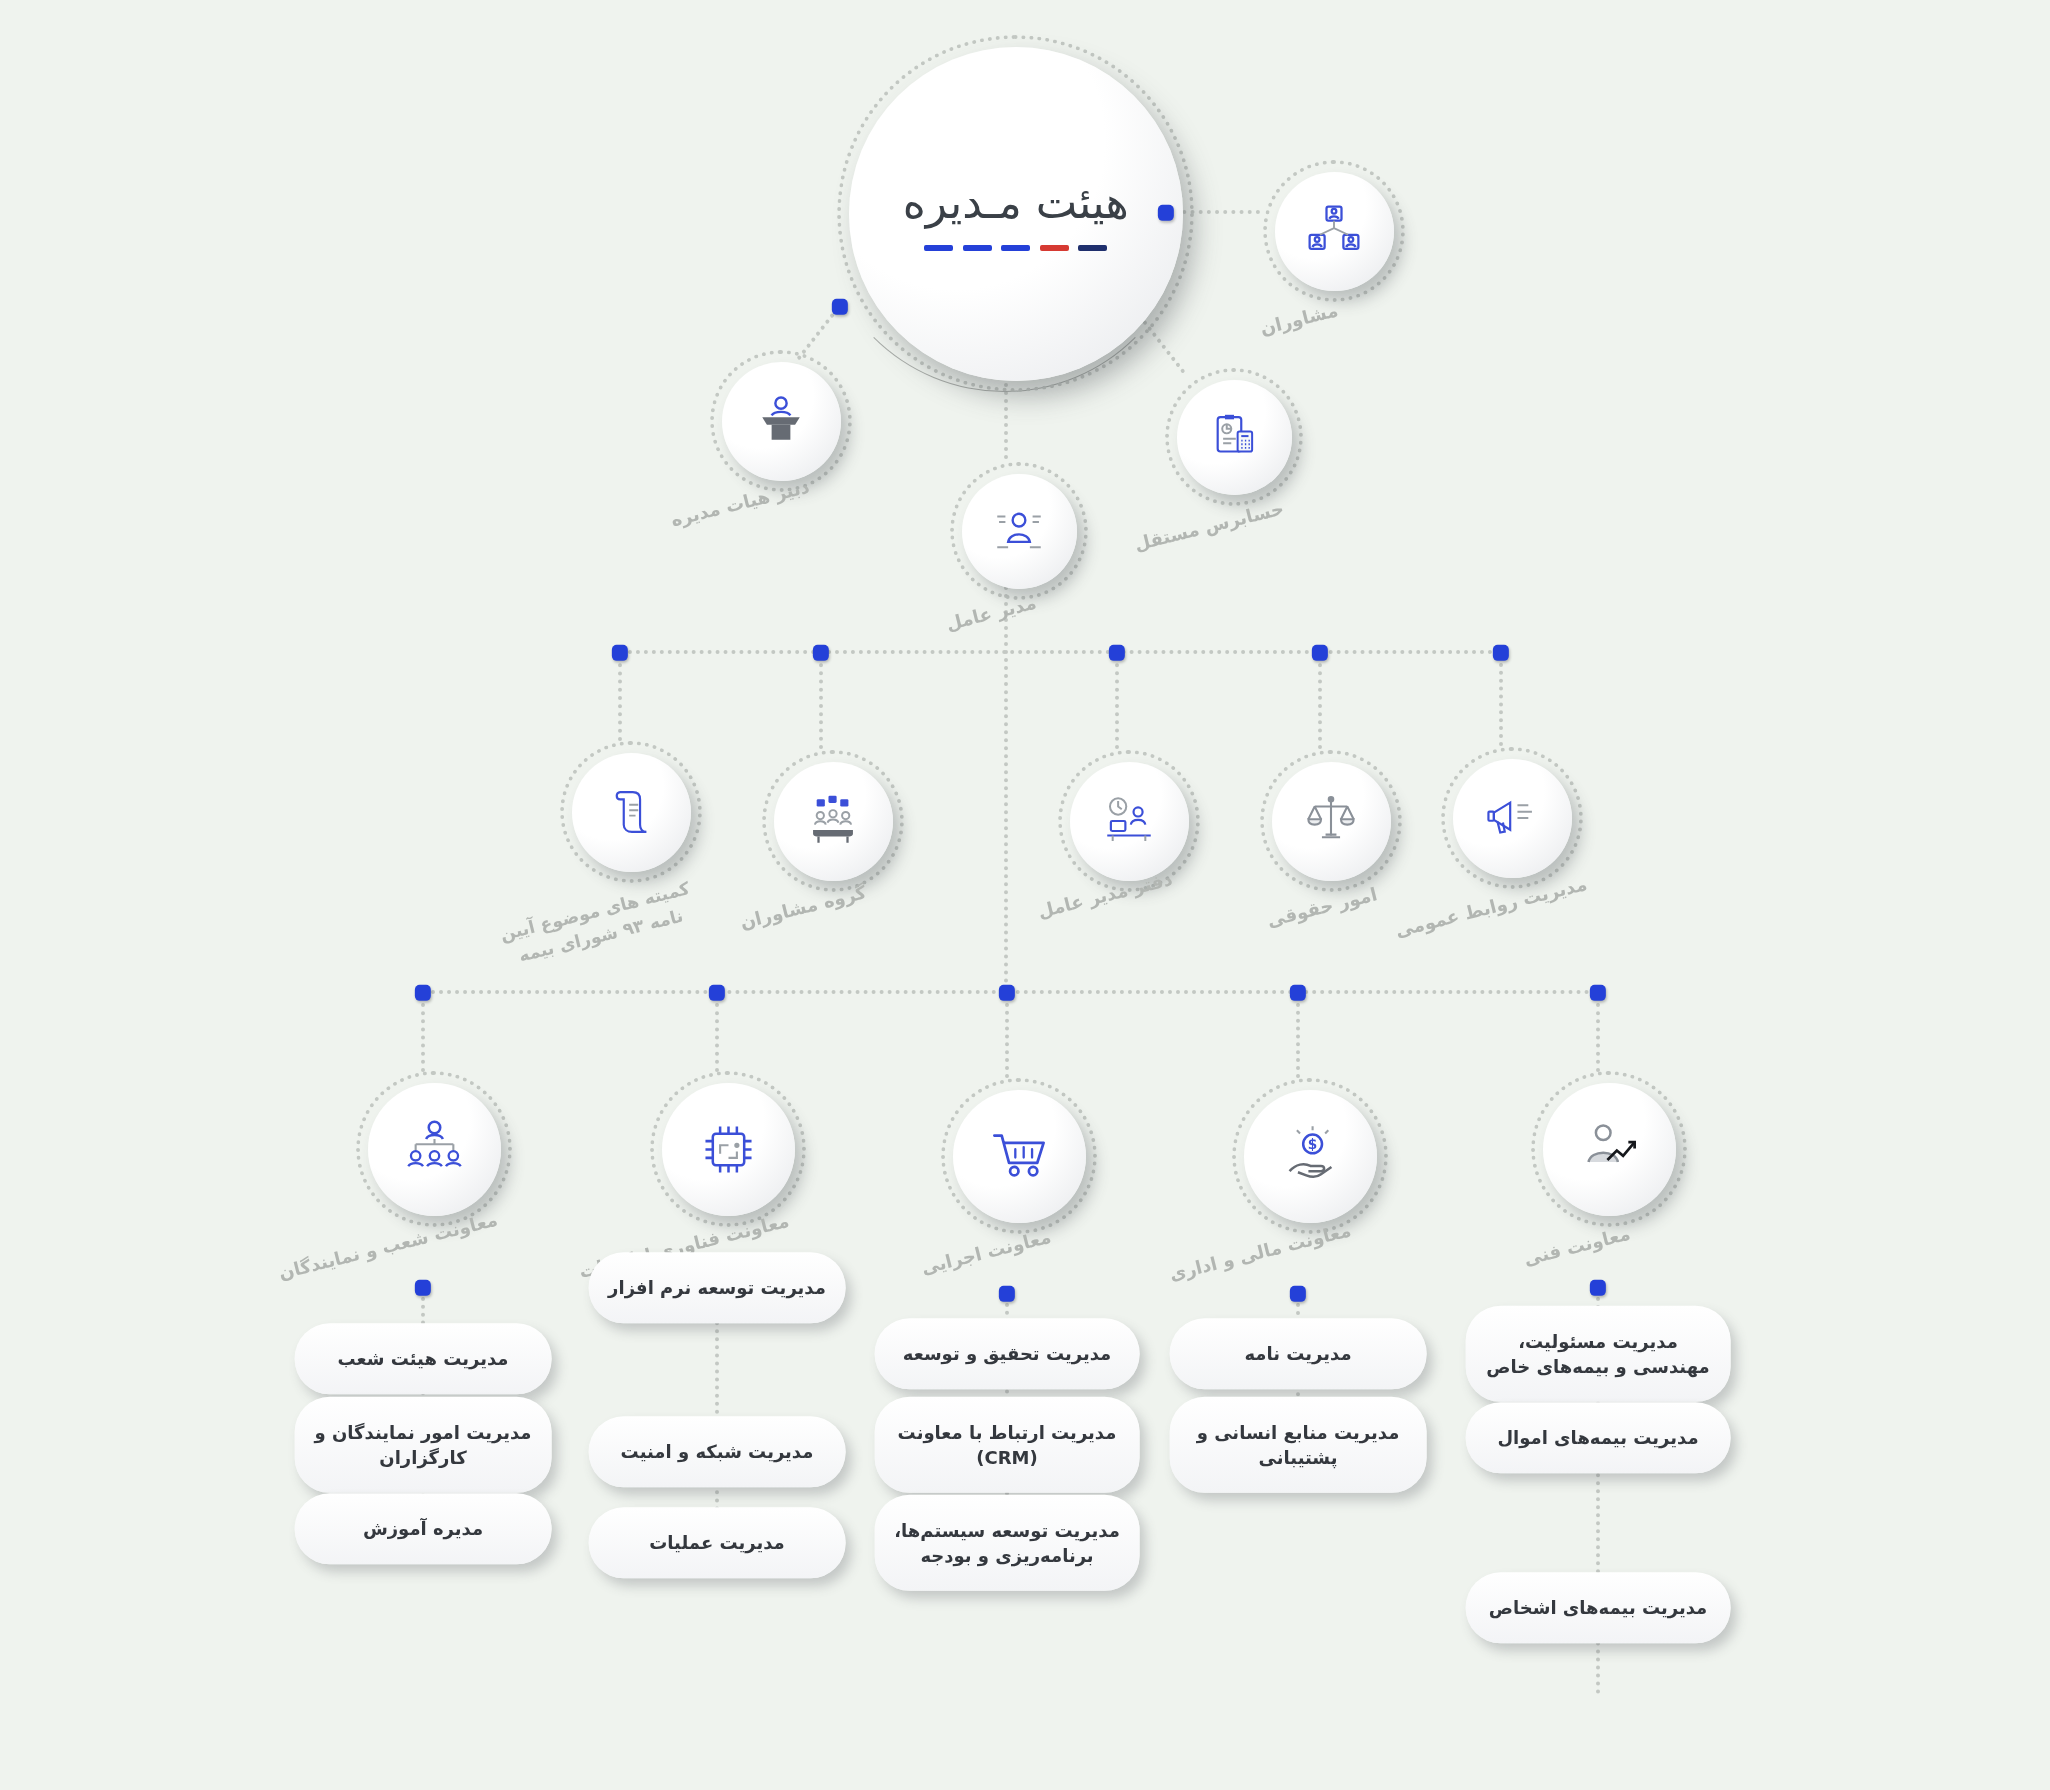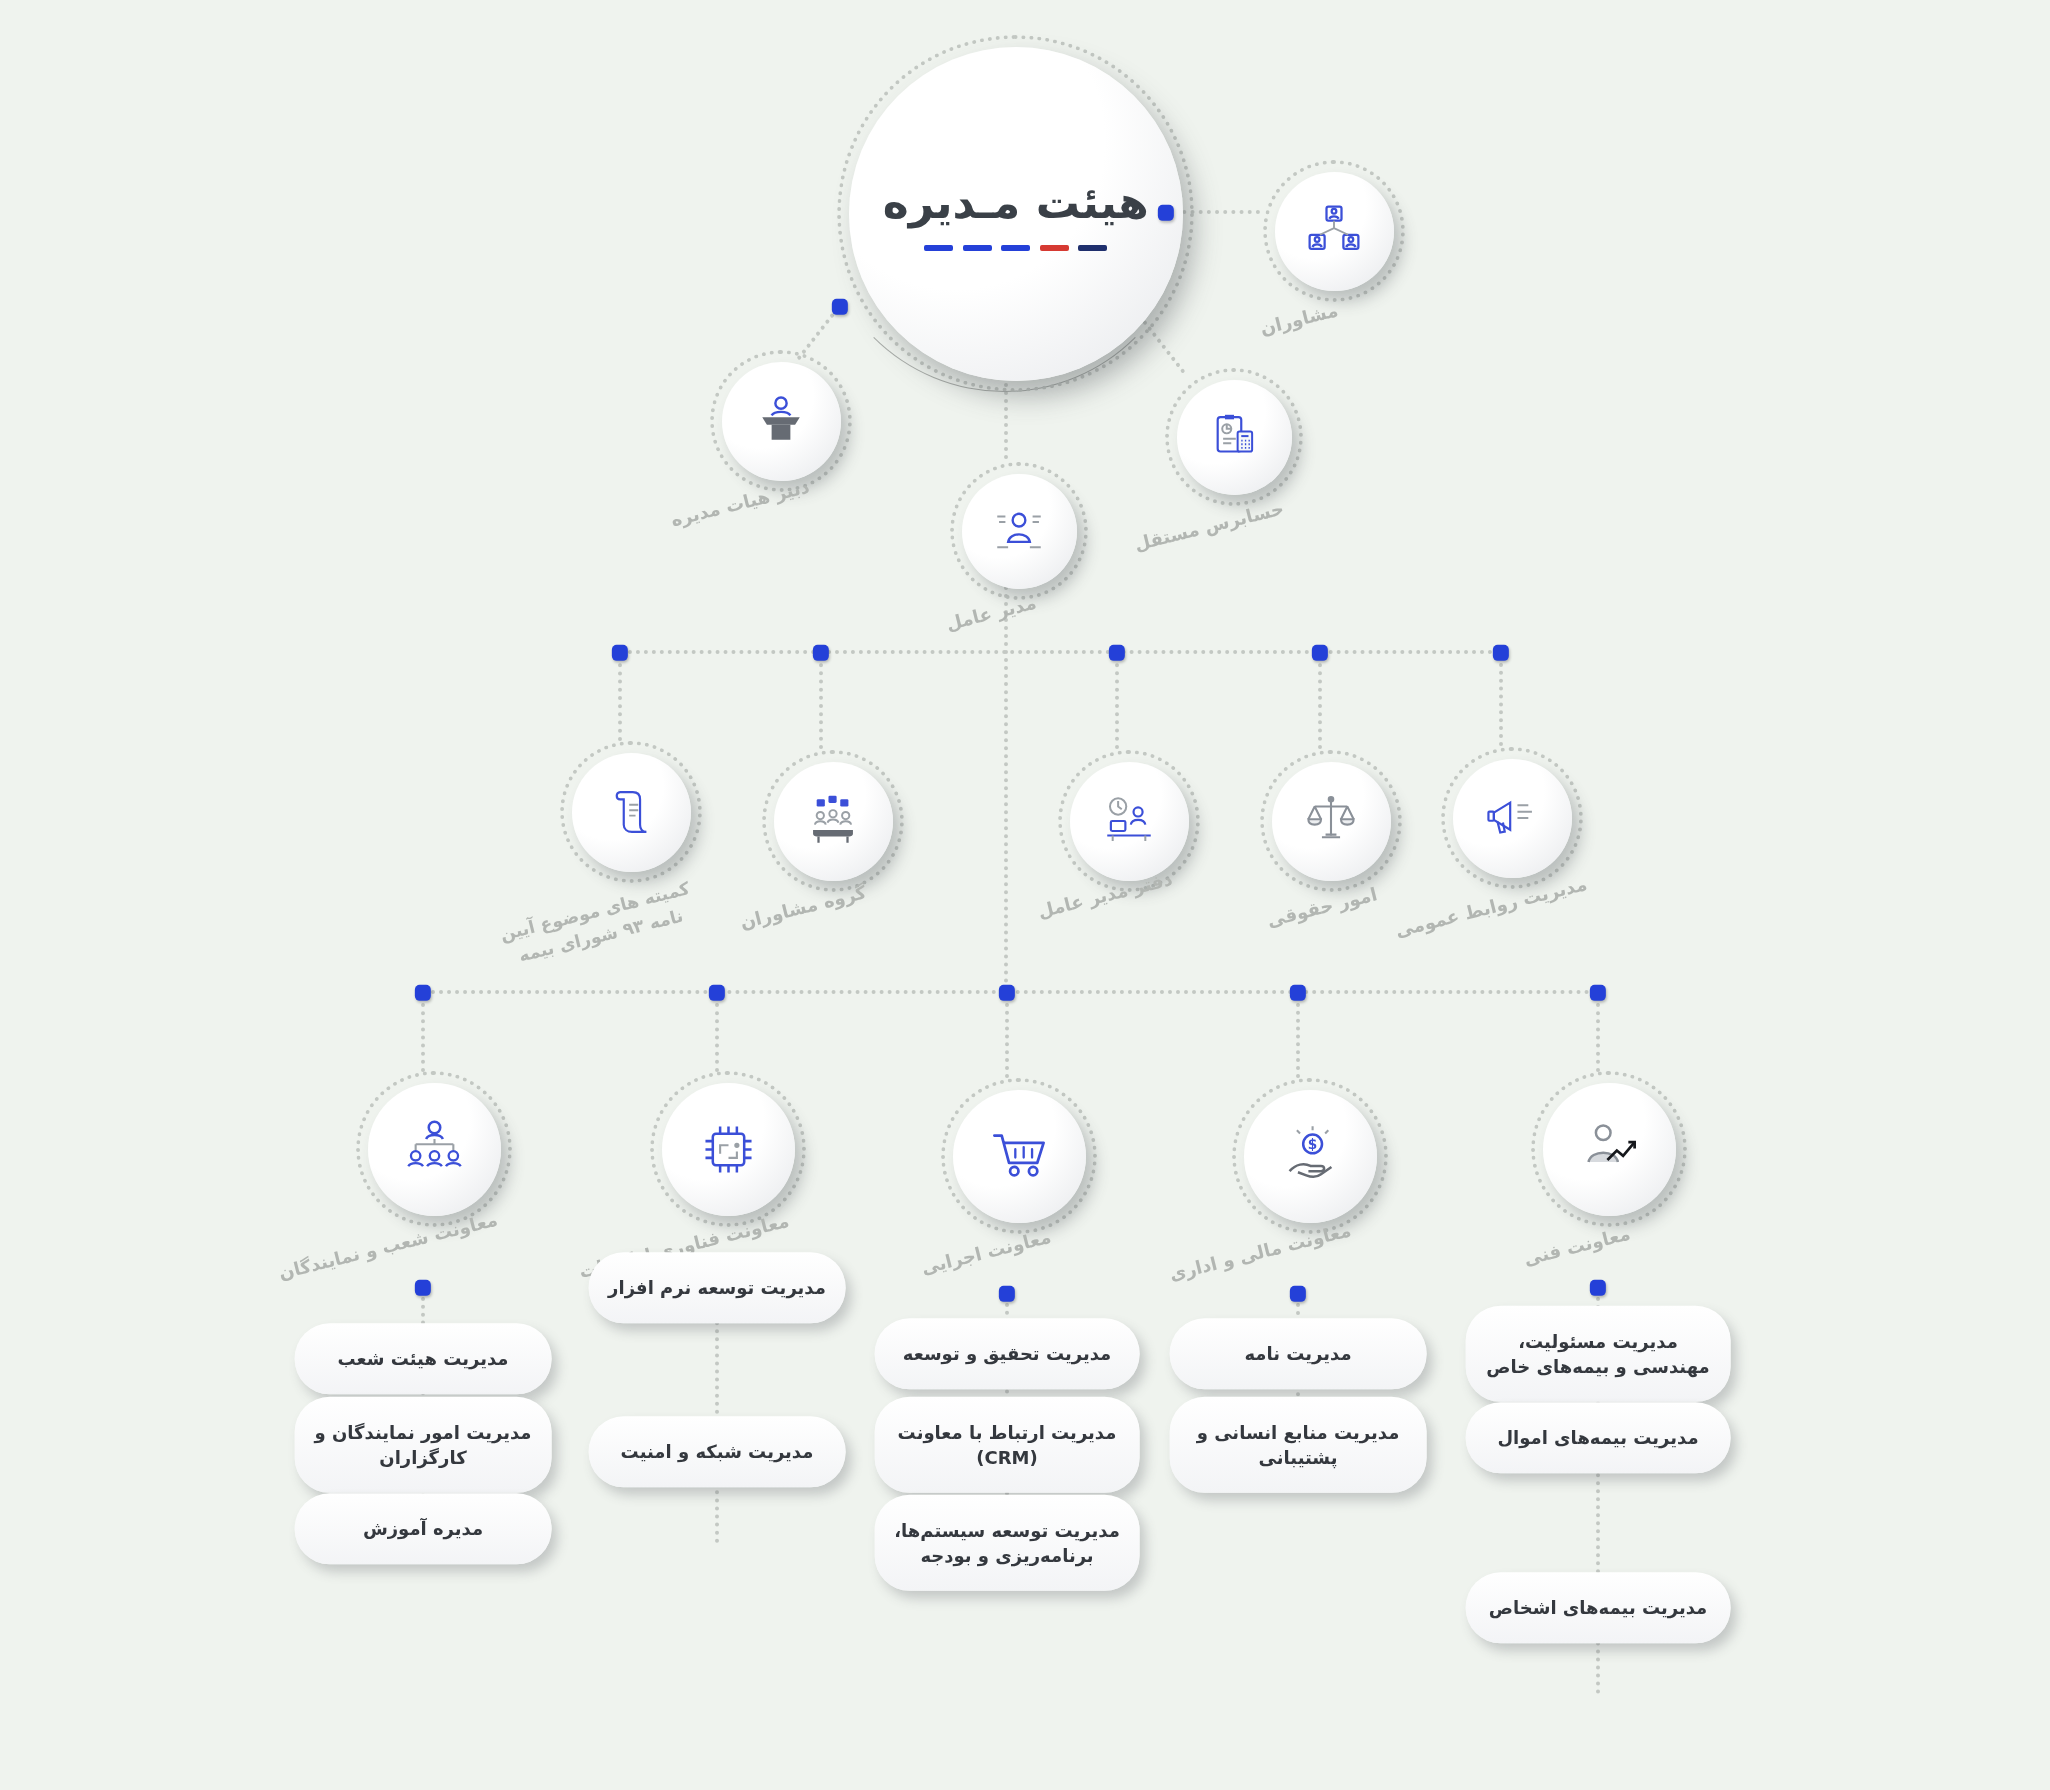--- a/index.html
+++ b/index.html
@@ -17,21 +17,21 @@
   
   .ring{position:absolute;border:4.8px dotted #c3c8c3;border-radius:50%;padding:7.7px;z-index:2}
   .disc{width:100%;height:100%;border-radius:50%;
         background:radial-gradient(circle at 32% 28%,#ffffff 45%,#e5e7ea 100%);
         box-shadow:8.6px 10.6px 15.4px rgba(70,75,82,.30);
         display:flex;align-items:center;justify-content:center}
   .main .disc{box-shadow:11.5px 15.4px 27px rgba(70,75,82,.38)}
   .arc{position:absolute;border-radius:50%;border:1.9px solid transparent;border-bottom-color:#a8aca8;z-index:1}
 
   .board-inner{text-align:center}
-  .board-title{font-size:44px;font-weight:700;color:#3a4047;letter-spacing:1px}
+  .board-title{font-size:44px;font-weight:400;color:#3a4047;letter-spacing:1px}
   .dashes{display:flex;justify-content:center;gap:9.6px;margin-top:17.3px}
   .dash{width:29px;height:5.8px;border-radius:1.9px;display:inline-block}
 
   
   .nlabel{position:absolute;color:#b2b6b2;font-weight:700;font-size:18px;white-space:nowrap;
           transform:translate(-50%,-50%) rotate(-14deg);z-index:2;text-align:center}
   .nlabel.wrap{white-space:normal;width:216px;line-height:1.45;font-size:17.3px}
 
   
   .pill{position:absolute;transform:translate(-50%,-50%);
@@ -377,20 +377,21 @@
     </div>
   </div>
   <div class="nlabel" style="left:1577px;top:1246px">معاونت فنی</div>
 
   <div class="pill" style="left:423px;top:1359px;width:226px;min-height:56px">مدیریت هیئت شعب</div>
   <div class="pill" style="left:423px;top:1445px;width:226px;min-height:81px">مدیریت امور نمایندگان و کارگزاران</div>
   <div class="pill" style="left:423px;top:1529px;width:226px;min-height:56px">مدیره آموزش</div>
 
   <div class="pill" style="left:717px;top:1288px;width:226px;min-height:56px">مدیریت توسعه نرم افزار</div>
   <div class="pill" style="left:717px;top:1452px;width:226px;min-height:56px">مدیریت شبکه و امنیت</div>
+  <div class="pill" style="left:717px;top:1543px;width:226px;min-height:56px">مدیریت عملیات</div>
 
   <div class="pill" style="left:1007px;top:1354px;width:234px;min-height:56px">مدیریت تحقیق و توسعه</div>
   <div class="pill" style="left:1007px;top:1445px;width:234px;min-height:81px">مدیریت ارتباط با معاونت (CRM)</div>
   <div class="pill" style="left:1007px;top:1543px;width:234px;min-height:81px">مدیریت توسعه سیستم‌ها، برنامه‌ریزی و بودجه</div>
 
   <div class="pill" style="left:1298px;top:1354px;width:226px;min-height:56px">مدیریت نامه</div>
   <div class="pill" style="left:1298px;top:1445px;width:226px;min-height:81px">مدیریت منابع انسانی و پشتیبانی</div>
 
   <div class="pill" style="left:1598px;top:1354px;width:234px;min-height:81px">مدیریت مسئولیت، مهندسی و بیمه‌های خاص</div>
   <div class="pill" style="left:1598px;top:1438px;width:234px;min-height:56px">مدیریت بیمه‌های اموال</div>

